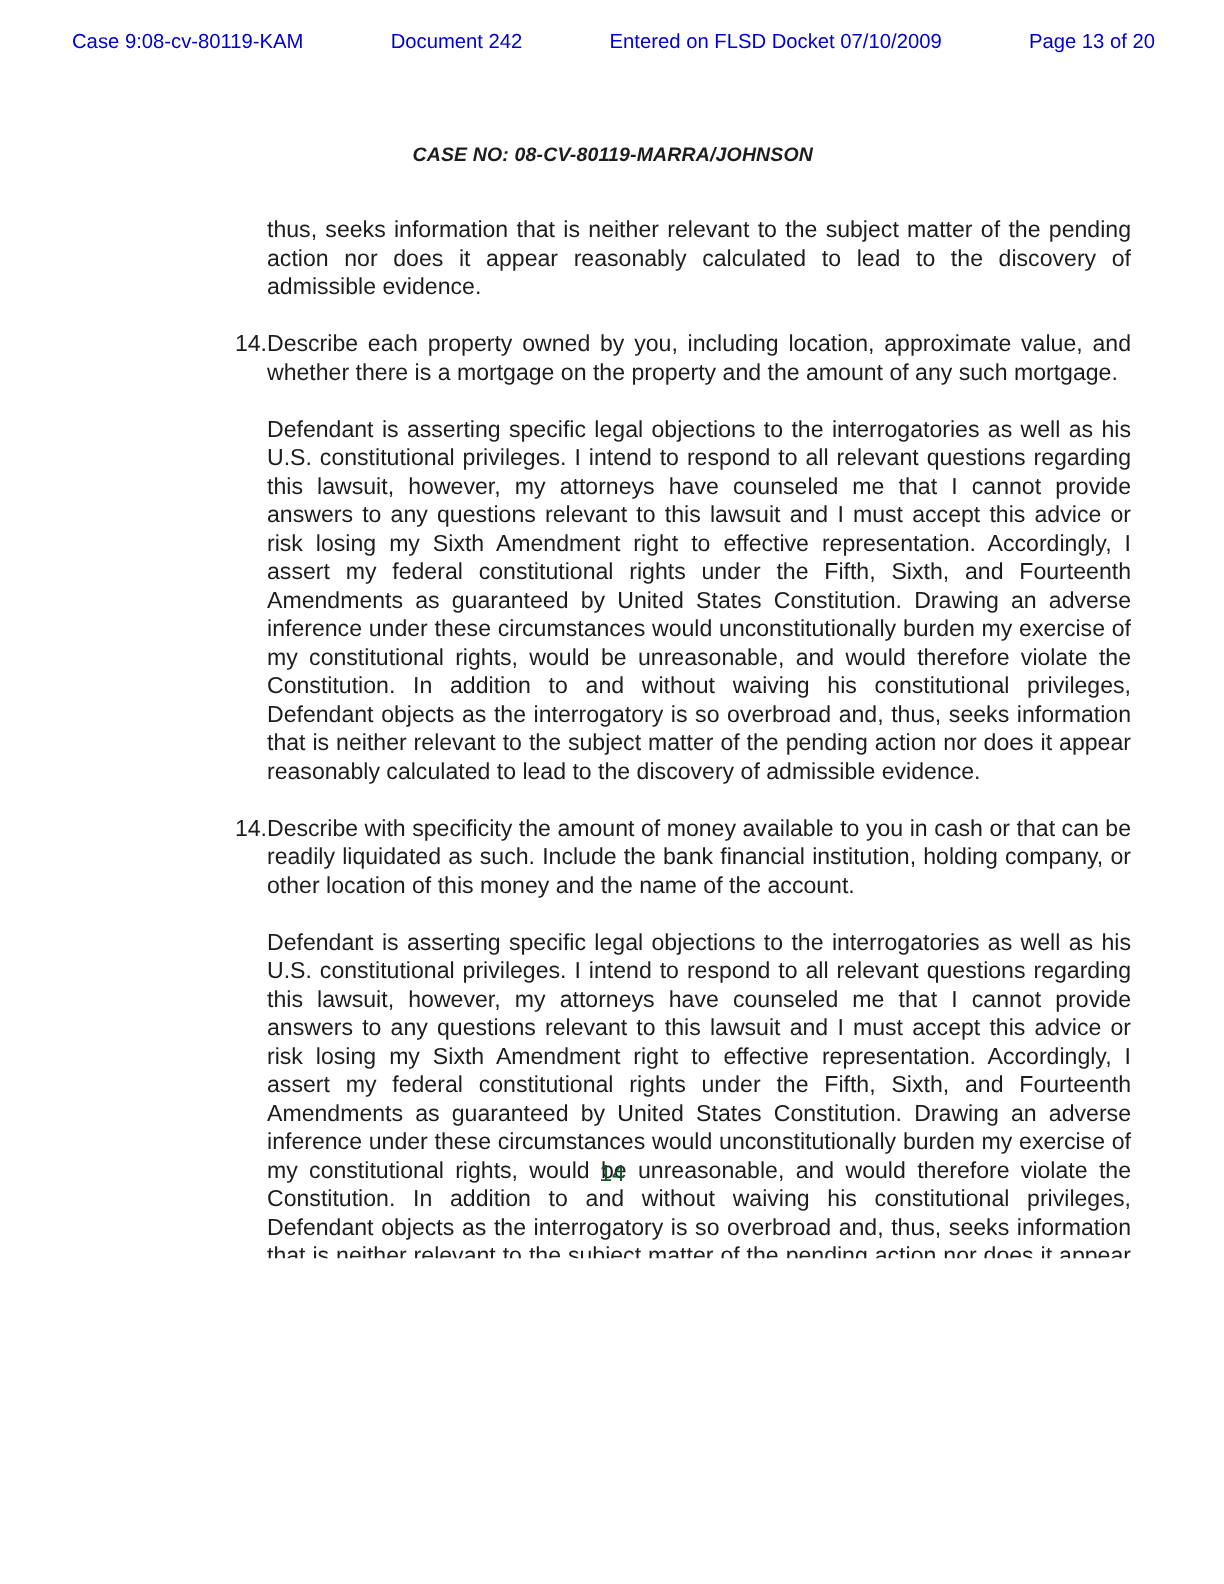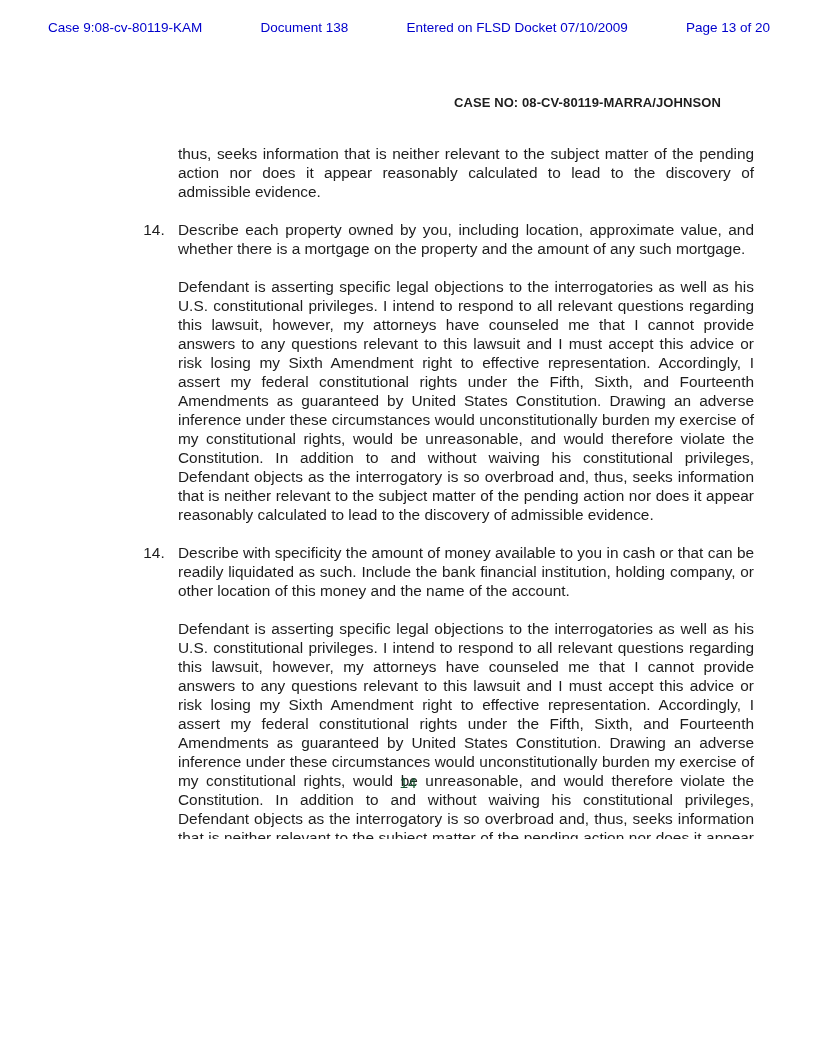--- a/index.html
+++ b/index.html
@@ -28,23 +28,24 @@
     align-items: baseline;
     font-size: 13.5px;
     color: #0000cc;
     white-space: nowrap;
   }
   .case-no {
     position: absolute;
     top: 95px;
     left: 96px;
     right: 95px;
-    text-align: right;
+    text-align: center;
     font-size: 13px;
     font-weight: bold;
+    font-style: italic;
     color: #1d1d1d;
     letter-spacing: 0.1px;
   }
   .doc-body {
     position: absolute;
     top: 144px;
     left: 96px;
     width: 624px;
     font-size: 15.4px;
     line-height: 19px;
@@ -61,21 +62,21 @@
   }
   .blank-line {
     height: 19px;
   }
   .item-row {
     display: flex;
     align-items: flex-start;
   }
   .item-num {
     flex: 0 0 48px;
-    text-align: center;
+    text-align: right;
   }
   .item-q {
     flex: 1 1 auto;
   }
   .page-footer {
     position: absolute;
     bottom: 47px;
     left: 0;
     width: 100%;
     text-align: center;
@@ -83,21 +84,21 @@
     color: #14532d;
   }
 </style>
 </head>
 <body>
 
 <div class="page">
 
   <header class="doc-header">
     <span>Case 9:08-cv-80119-KAM</span>
-    <span>Document 138</span>
+    <span>Document 242</span>
     <span>Entered on FLSD Docket 07/10/2009</span>
     <span>Page 13 of 20</span>
   </header>
 
   <div class="case-no">CASE NO:  08-CV-80119-MARRA/JOHNSON</div>
 
   <main class="doc-body">
 
     <p class="indented">thus, seeks information that is neither relevant to the subject matter of the pending action nor does it appear reasonably calculated to lead to the discovery of admissible evidence.</p>
 

